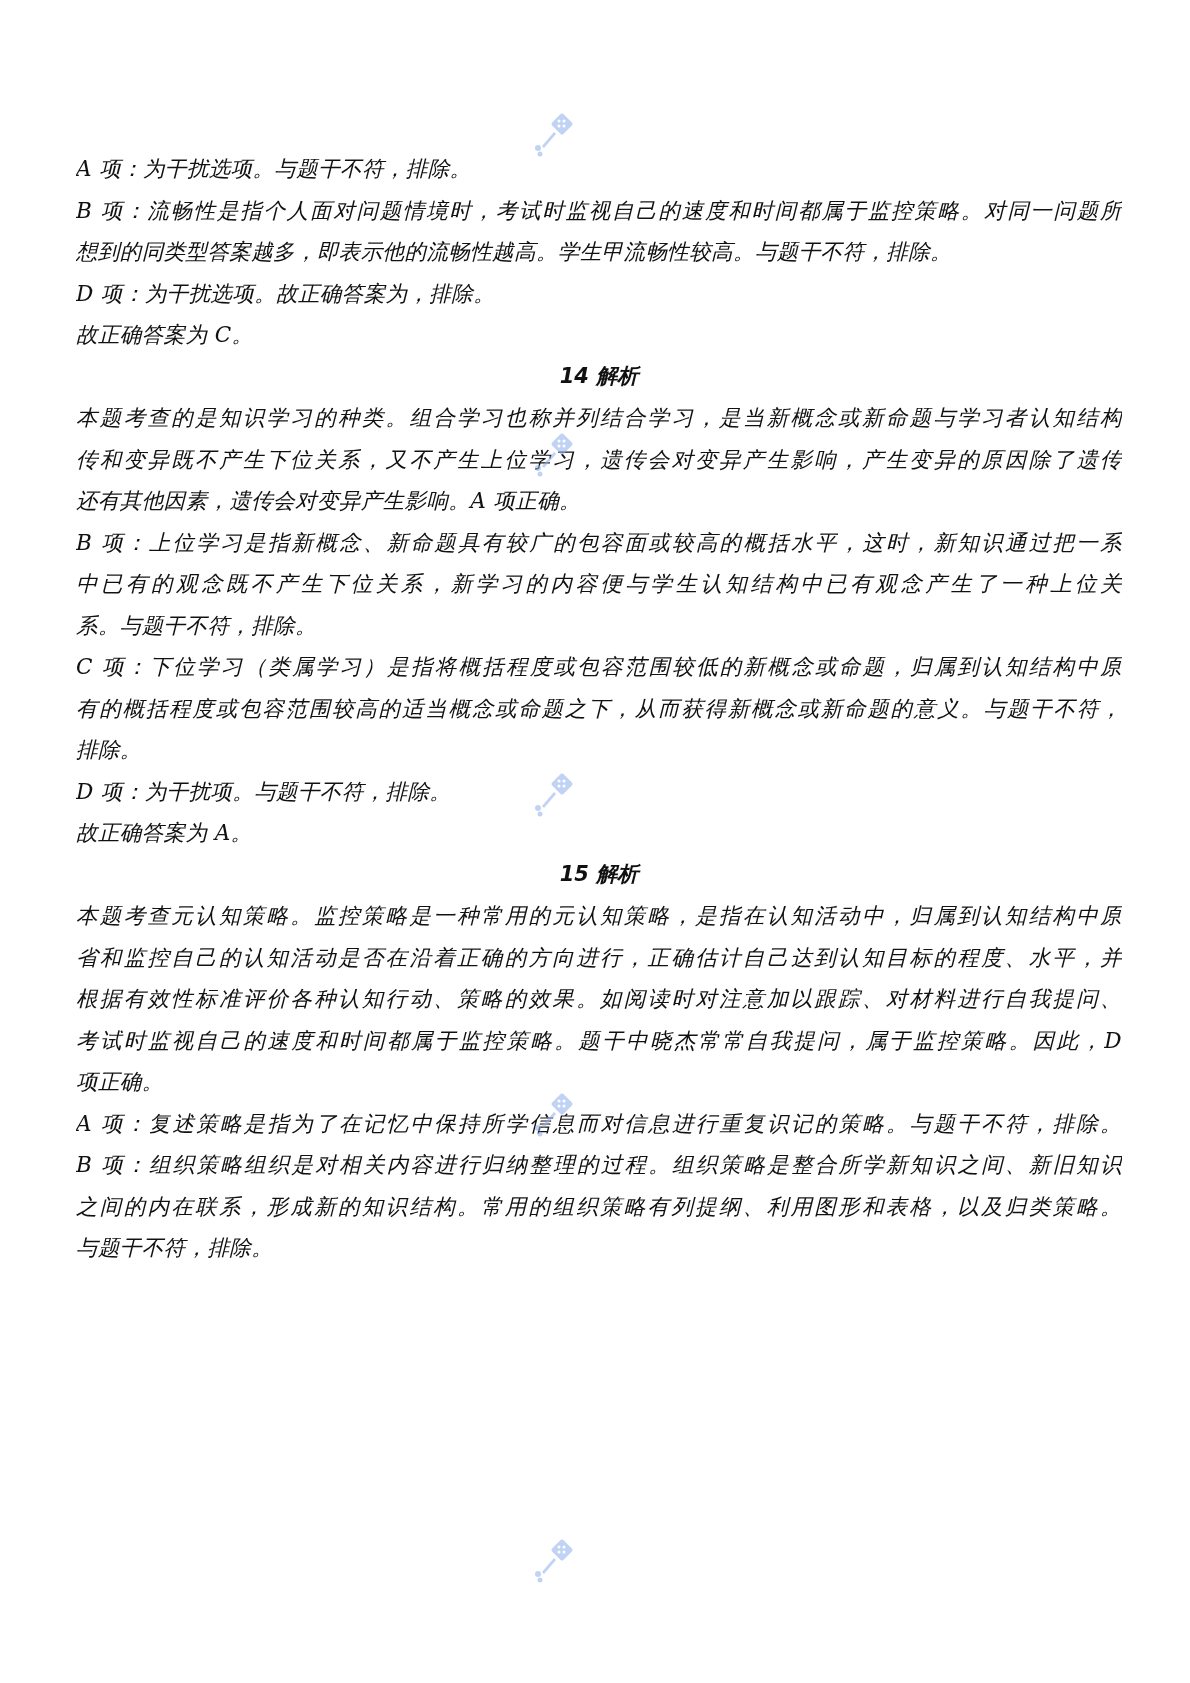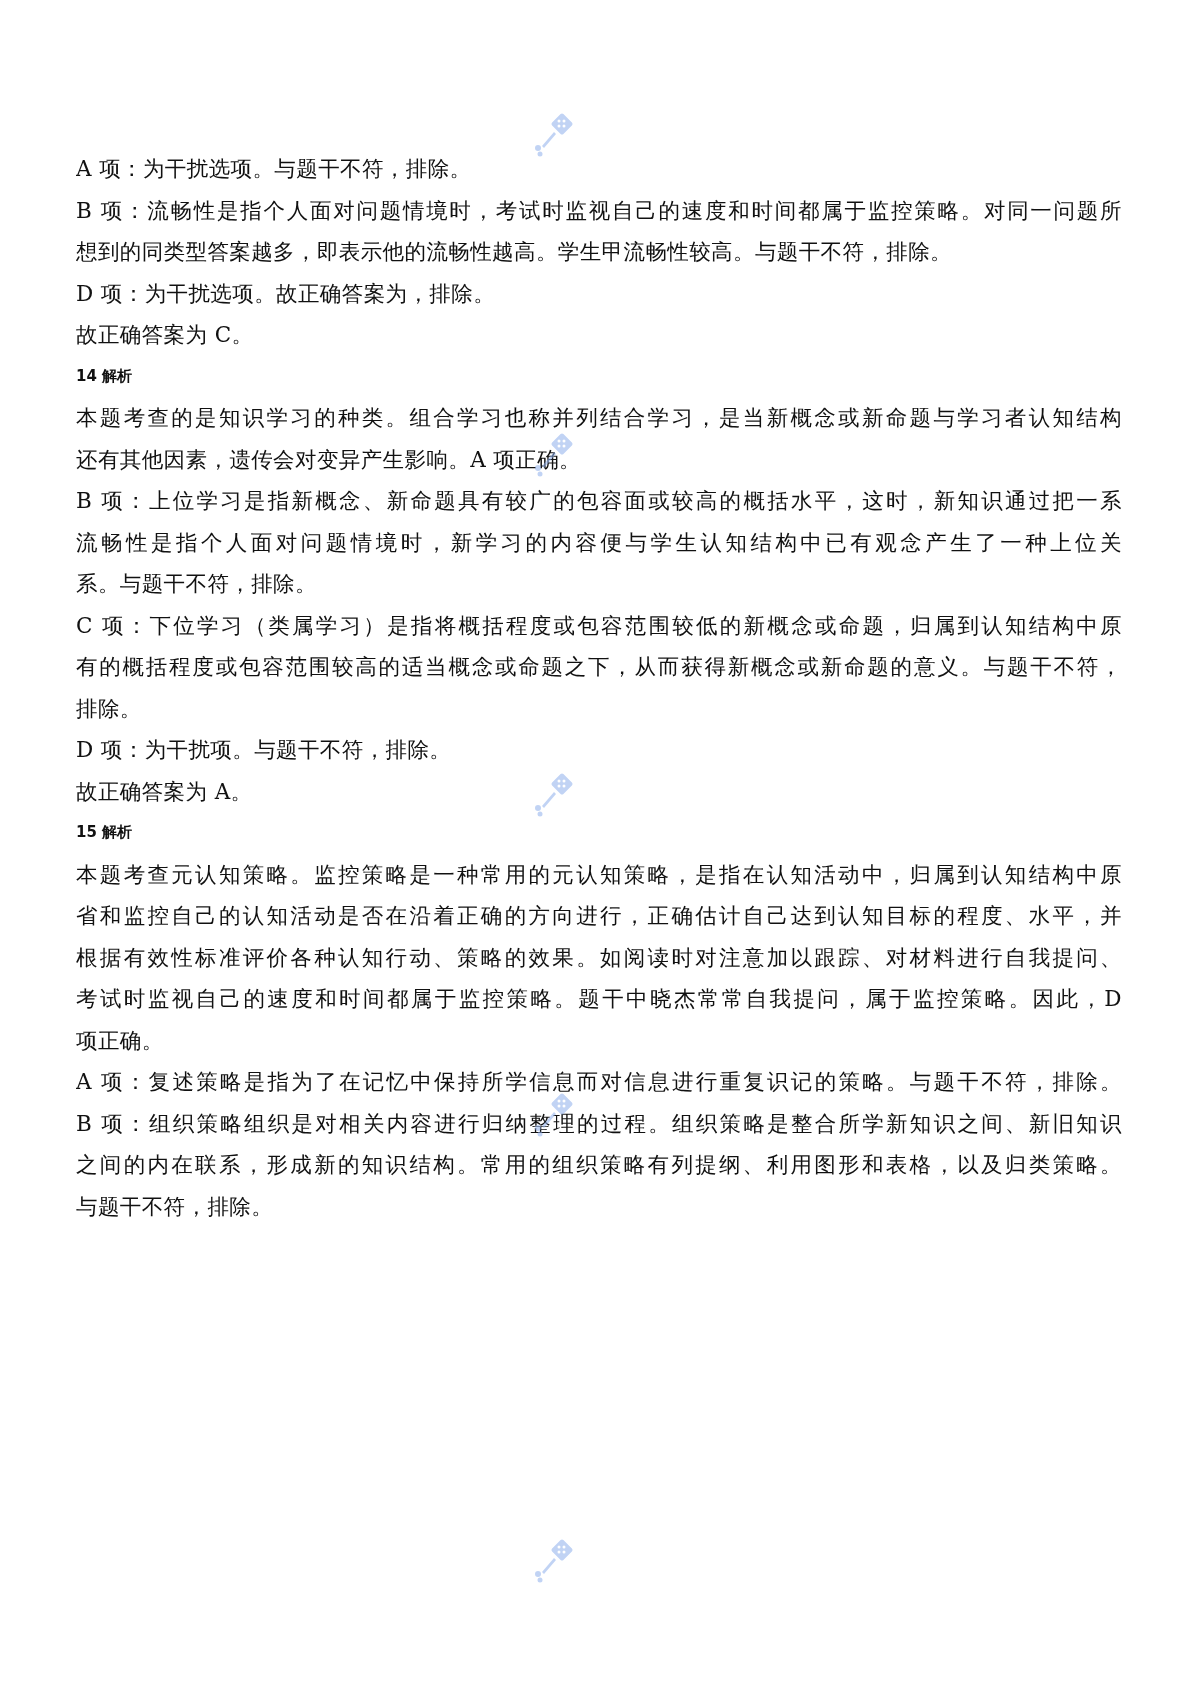--- a/index.html
+++ b/index.html
@@ -13,39 +13,41 @@
       position: relative;
       overflow: hidden;
       font-family: "DejaVu Serif", "Liberation Serif", serif;
       color: #111111;
     }
     .page {
       position: absolute;
       left: 76px;
       top: 148px;
       width: 1046px;
+      font-style: italic;
     }
     .line {
       font-size: 21.5px;
       line-height: 41.5px;
       height: 41.5px;
       white-space: nowrap;
       overflow: hidden;
       letter-spacing: 0.4px;
     }
     .line.justify {
       text-align: justify;
       text-align-last: justify;
     }
     .heading {
       font-family: "DejaVu Sans", "Liberation Sans", sans-serif;
       font-weight: bold;
-      font-size: 15px;
+      font-size: 21px;
       line-height: 41.5px;
       height: 41.5px;
+      text-align: center;
     }
     .watermark {
       position: absolute;
       width: 48px;
       height: 48px;
       opacity: 0.55;
     }
   </style>
 </head>
 <body>
@@ -66,26 +68,27 @@
   </div>
 
   <div>
     <div class="line">故正确答案为 C。</div>
   </div>
 
   <div class="heading">14 解析</div>
 
   <div>
     <div class="line justify">本题考查的是知识学习的种类。组合学习也称并列结合学习，是当新概念或新命题与学习者认知结构</div>
+    <div class="line justify">传和变异既不产生下位关系，又不产生上位学习，遗传会对变异产生影响，产生变异的原因除了遗传</div>
     <div class="line">还有其他因素，遗传会对变异产生影响。A 项正确。</div>
   </div>
 
   <div>
     <div class="line justify">B 项：上位学习是指新概念、新命题具有较广的包容面或较高的概括水平，这时，新知识通过把一系</div>
-    <div class="line justify">流畅性是指个人面对问题情境时，新学习的内容便与学生认知结构中已有观念产生了一种上位关</div>
+    <div class="line justify">中已有的观念既不产生下位关系，新学习的内容便与学生认知结构中已有观念产生了一种上位关</div>
     <div class="line">系。与题干不符，排除。</div>
   </div>
 
   <div>
     <div class="line justify">C 项：下位学习（类属学习）是指将概括程度或包容范围较低的新概念或命题，归属到认知结构中原</div>
     <div class="line justify">有的概括程度或包容范围较高的适当概念或命题之下，从而获得新概念或新命题的意义。与题干不符，</div>
     <div class="line">排除。</div>
   </div>
 
   <div>

